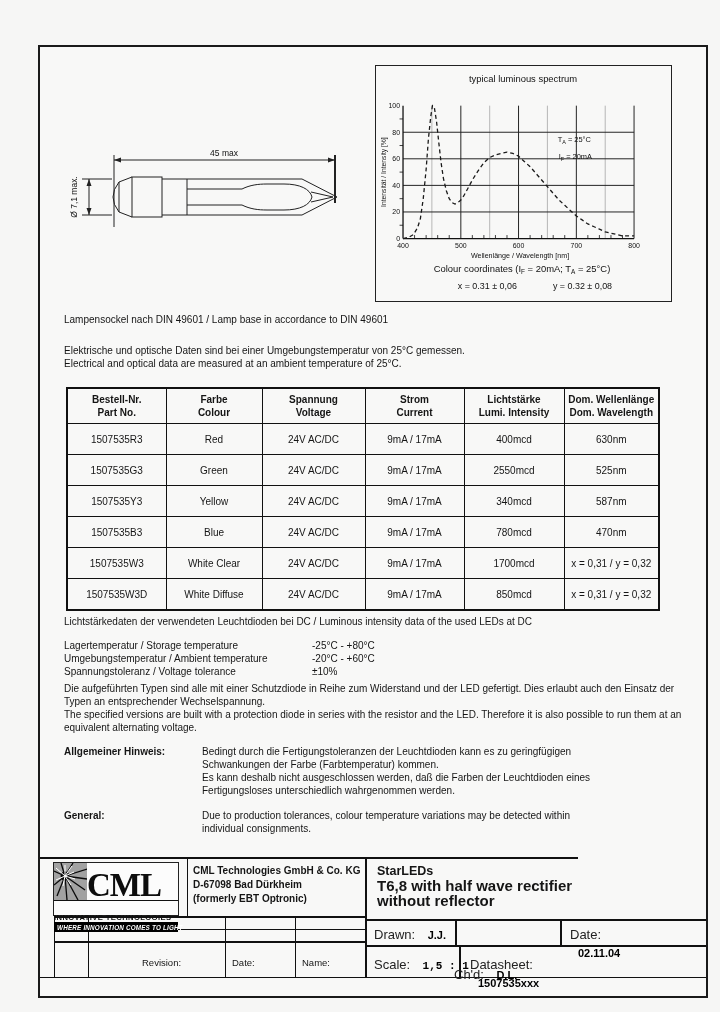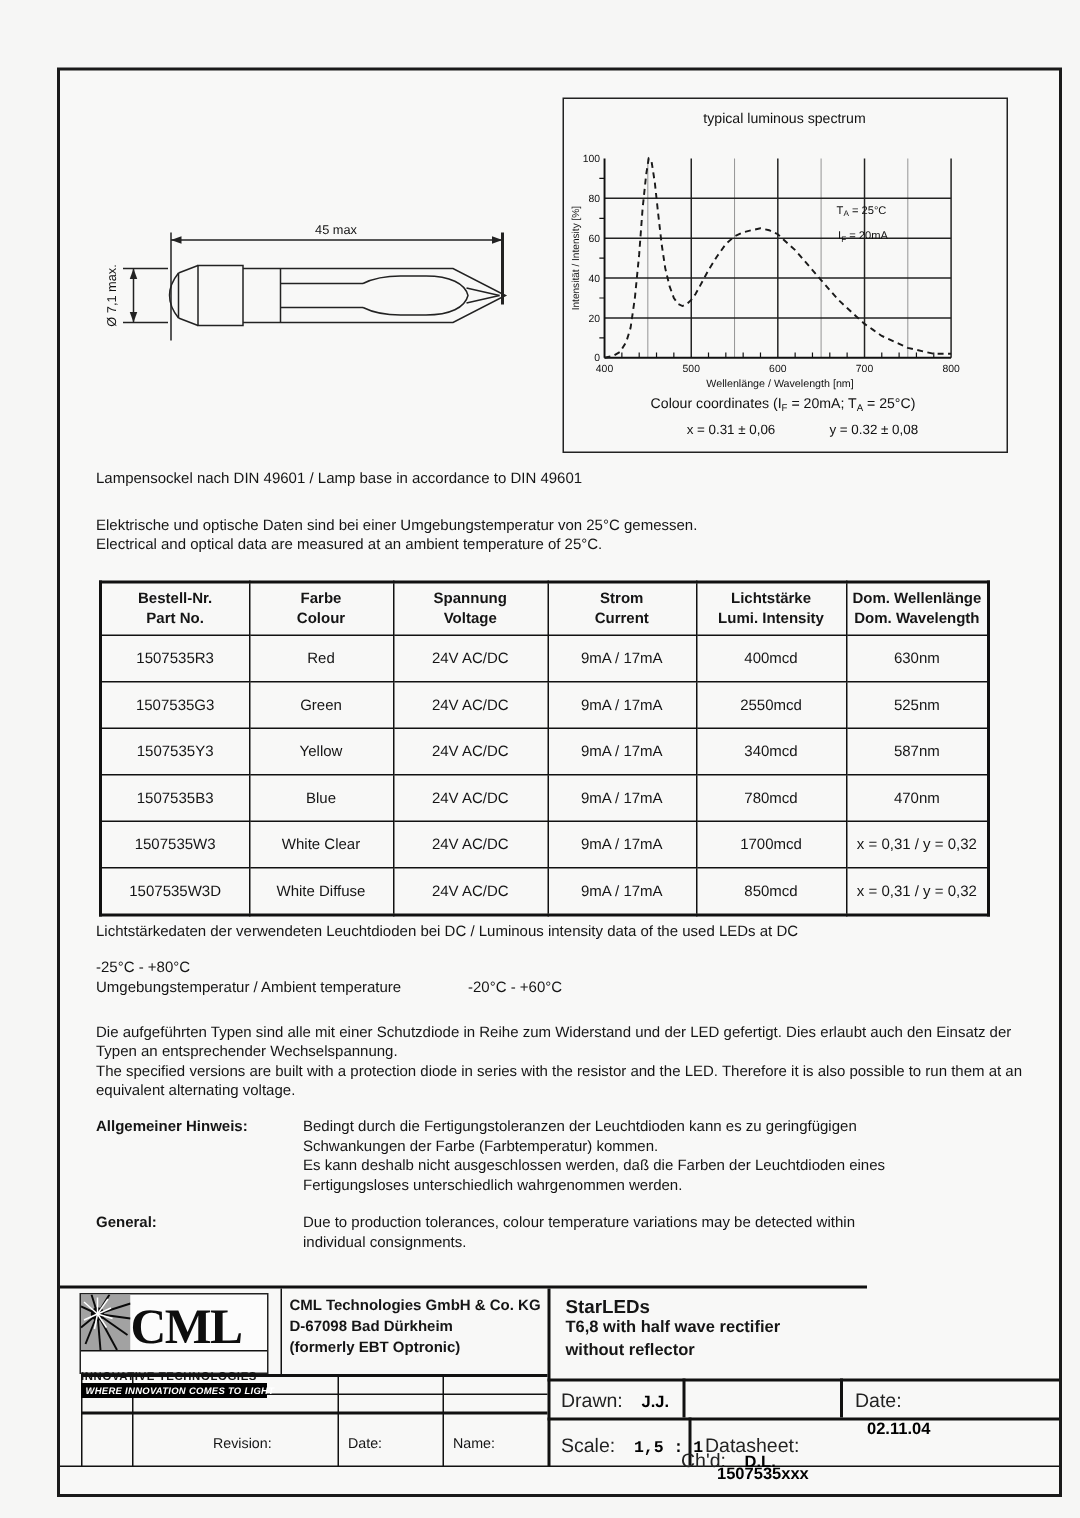--- a/index.html
+++ b/index.html
@@ -41,21 +41,21 @@
   }
   .innov{
     font-size:7.6px;font-weight:bold;letter-spacing:0.4px;color:#111;
     border-top:1.5px solid #111;padding-top:12px;white-space:nowrap;
   }
   .wicl{
     background:#000;color:#fff;font-style:italic;font-weight:bold;
     font-size:6.3px;letter-spacing:0.2px;padding:1.5px 0 1.5px 3px;white-space:nowrap;
   }
   .product-title1{font-size:12.5px;font-weight:bold;}
-  .product-title2{font-size:11px;font-weight:bold;line-height:15px;}
+  .product-title2{font-size:15px;font-weight:bold;line-height:15px;}
   .grid-label{font-size:9.5px;}
 </style>
 </head>
 <body>
 
 <div class="page">
 
   <svg class="abs" style="left:22px;top:100px;" width="290" height="90" viewBox="0 0 290 90">
     <g stroke="#222" stroke-width="1" fill="none">
 
@@ -265,25 +265,30 @@
       <td>850mcd</td>
       <td>x = 0,31 / y = 0,32</td>
     </tr>
   </tbody>
     </table>
 
   <div class="abs t" style="left:24px;top:568px;width:630px;">Lichtstärkedaten der verwendeten Leuchtdioden bei DC / Luminous intensity data of the used LEDs at DC</div>
 
   <div class="abs" style="left:24px;top:592px;width:620px;">
     <div class="t" style="display:flex;">
+      <span style="width:248px;">Lagertemperatur / Storage temperature</span>
       <span>-25°C - +80°C</span>
     </div>
     <div class="t" style="display:flex;">
       <span style="width:248px;">Umgebungstemperatur / Ambient temperature</span>
       <span>-20°C - +60°C</span>
+    </div>
+    <div class="t" style="display:flex;">
+      <span style="width:248px;">Spannungstoleranz / Voltage tolerance</span>
+      <span>±10%</span>
     </div>
   </div>
 
   <div class="abs t" style="left:24px;top:635px;width:636px;">Die aufgeführten Typen sind alle mit einer Schutzdiode in Reihe zum Widerstand und der LED gefertigt. Dies erlaubt auch den Einsatz der
 Typen an entsprechender Wechselspannung.
 The specified versions are built with a protection diode in series with the resistor and the LED. Therefore it is also possible to run them at an
 equivalent alternating voltage.</div>
 
   <div class="abs t t-bold" style="left:24px;top:698px;width:135px;">Allgemeiner Hinweis:</div>
   <div class="abs t" style="left:162px;top:698px;width:480px;">Bedingt durch die Fertigungstoleranzen der Leuchtdioden kann es zu geringfügigen

